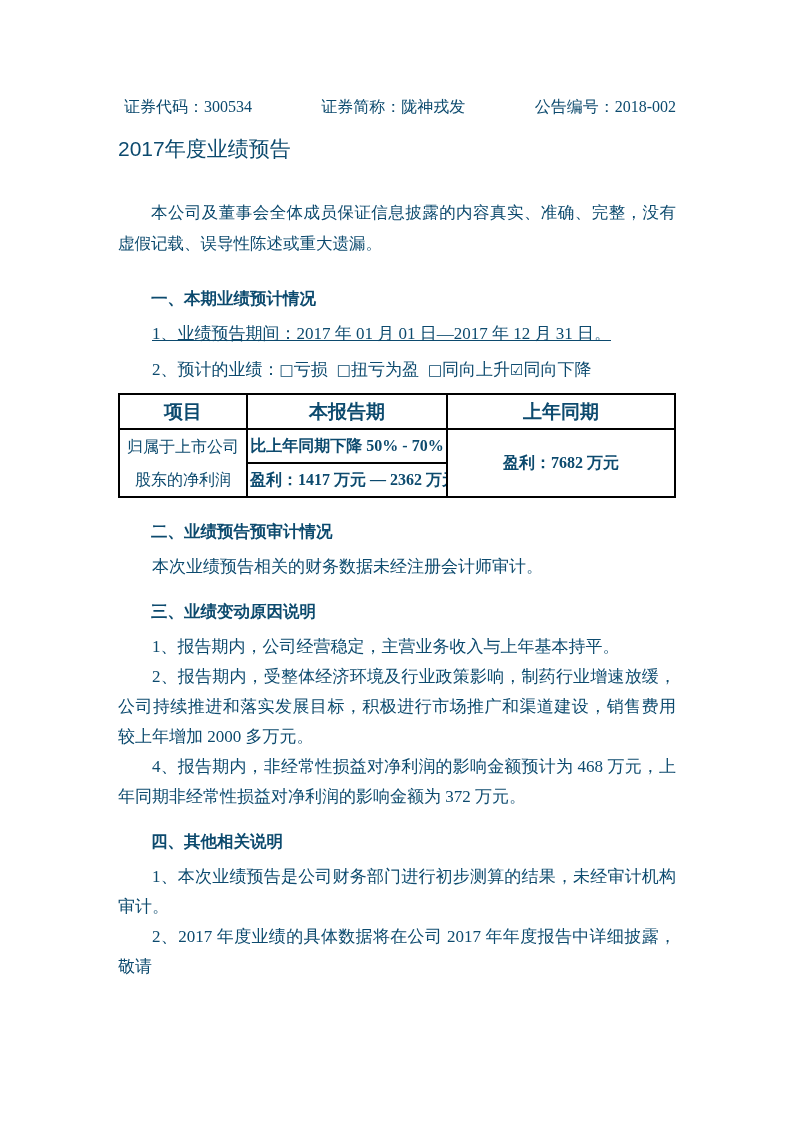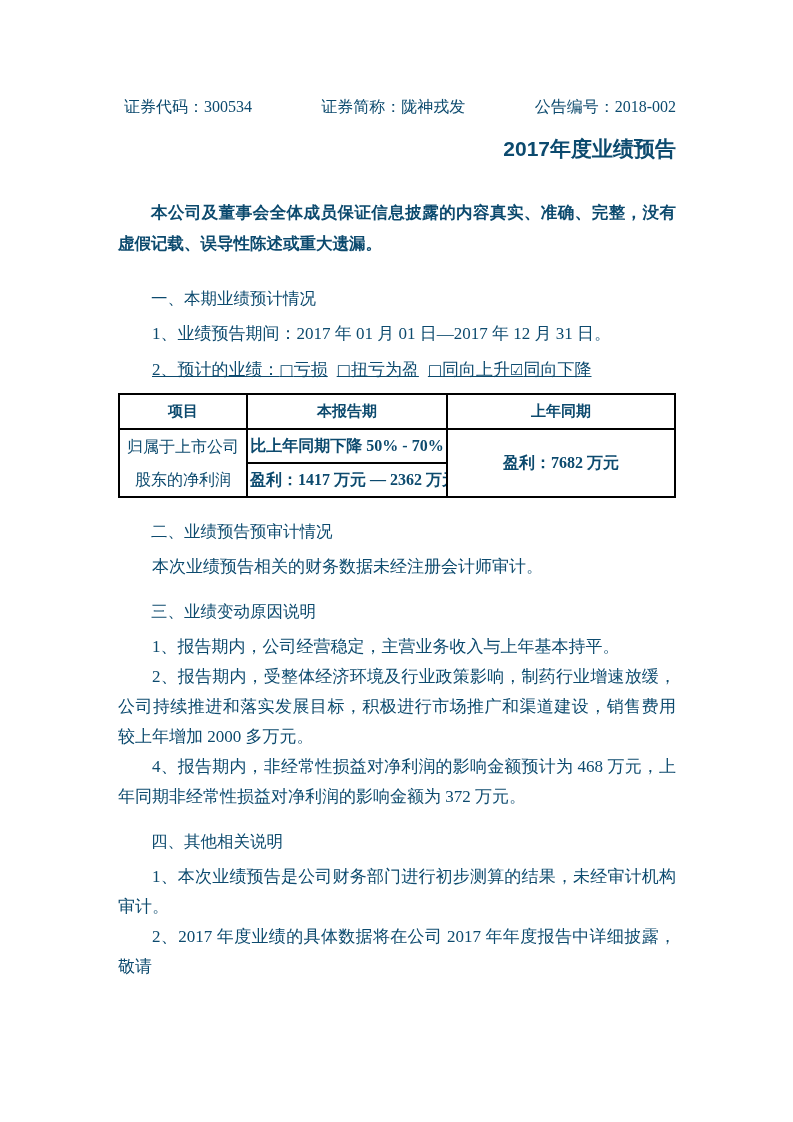--- a/index.html
+++ b/index.html
@@ -30,59 +30,59 @@
   .doc-title-1 {
     margin-top: 34px;
     text-align: center;
     font-weight: bold;
     font-size: 21px;
     line-height: 30px;
     font-family: "Liberation Sans", sans-serif;
   }
   .doc-title-2 {
     margin-top: 16px;
-    text-align: right;
-    font-weight: bold;
+    text-align: left;
+    font-weight: normal;
     font-size: 21px;
     line-height: 30px;
     font-family: "Liberation Sans", sans-serif;
   }
   .disclaimer {
     margin-top: 33px;
-    font-weight: bold;
+    font-weight: normal;
     font-family: "Liberation Sans", sans-serif;
     text-indent: 2em;
     text-align: justify;
     line-height: 31px;
     font-size: 16.5px;
   }
   .sec-heading {
     margin-top: 24px;
     margin-bottom: 6px;
-    font-weight: normal;
+    font-weight: bold;
     font-family: "Liberation Sans", sans-serif;
     text-indent: 2em;
     font-size: 16.5px;
     line-height: 30px;
   }
   .para {
     margin: 0;
     text-indent: 2em;
     text-align: justify;
     line-height: 30px;
   }
   .para.spaced {
     margin-top: 6px;
+    text-decoration: underline;
   }
   .checkline {
     margin-top: 6px;
     text-indent: 2em;
     line-height: 30px;
     white-space: nowrap;
-    text-decoration: underline;
   }
   .opt {
     display: inline;
   }
   .opt .box {
     font-family: "DejaVu Sans", sans-serif;
     font-size: 15px;
   }
   .opt-gap {
     display: inline-block;
@@ -99,21 +99,21 @@
   table.perf-table th,
   table.perf-table td {
     border: 2px solid #000000;
     padding: 0 2px;
     vertical-align: middle;
   }
   table.perf-table th {
     height: 33px;
     font-weight: bold;
     font-family: Liberation Sans, sans-serif;
-    font-size: 15px;
+    font-size: 19px;
   }
   table.perf-table td {
     height: 31px;
   }
   col.c-item  { width: 128px; }
   col.c-cur   { width: 200px; }
   col.c-prior { width: 228px; }
   td.cell-item {
     line-height: 33px;
     padding: 2px 4px;

